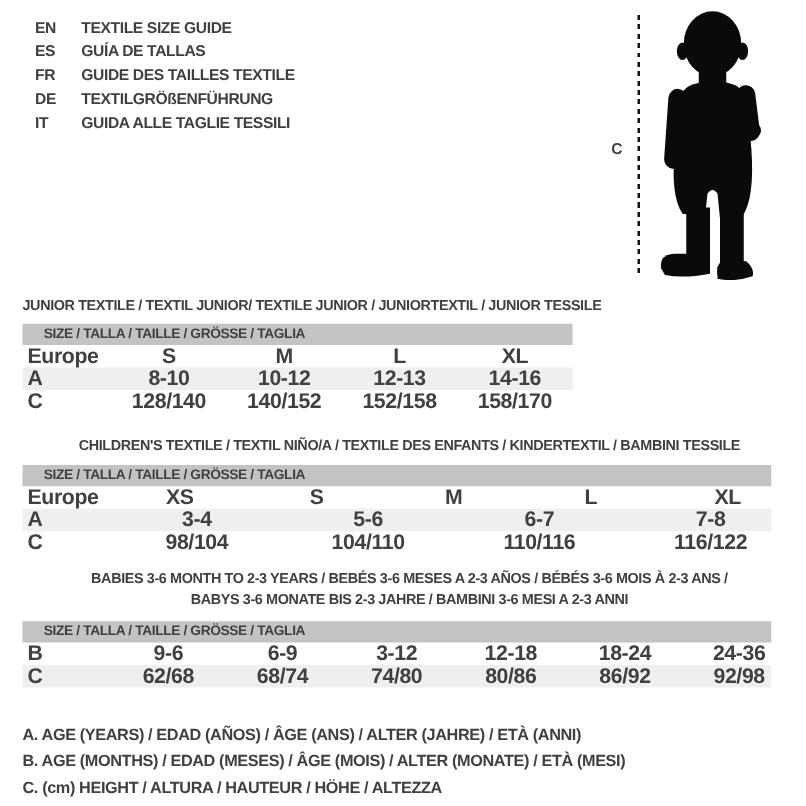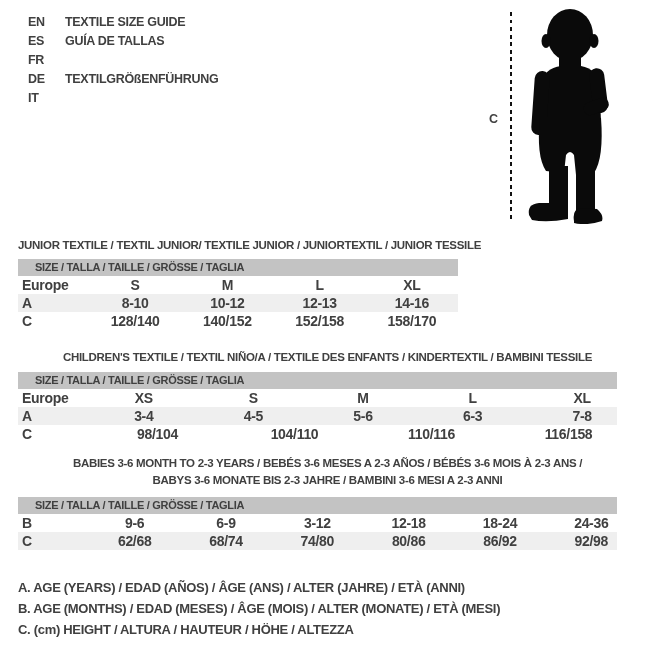--- a/index.html
+++ b/index.html
@@ -26,21 +26,21 @@
   .t2{top:349px;width:619px;}
   .t3{top:455px;width:619px;}
   .tbl-title{font-size:11.5px;font-weight:700;line-height:17px;white-space:nowrap;text-align:center;}
   .t1 .tbl-titles{margin-bottom:5px;}
   .t2 .tbl-titles{margin-bottom:6px;}
   .t3 .tbl-titles{margin-bottom:8px;}
   .size-band{
     height:17px;line-height:17px;padding-left:17px;
     font-size:11px;font-weight:700;
   }
-  .trow{display:flex;height:18px;line-height:18px;font-size:14px;font-weight:700;}
+  .trow{display:flex;height:18px;line-height:18px;font-size:17px;font-weight:700;}
   .row-label{width:67px;padding-left:4px;text-align:left;}
   .cell{flex:1;text-align:center;}
   
   .legend{position:absolute;left:18px;top:577px;}
   .legend-line{font-size:13px;font-weight:700;line-height:21px;white-space:nowrap;}
 </style>
 </head>
 <body>
 
 <div class="page">
@@ -49,27 +49,29 @@
       <div class="lang-row">
         <span class="lang-code">EN</span>
         <span class="lang-title">TEXTILE SIZE GUIDE</span>
       </div>
       <div class="lang-row">
         <span class="lang-code">ES</span>
         <span class="lang-title">GUÍA DE TALLAS</span>
       </div>
       <div class="lang-row">
         <span class="lang-code">FR</span>
+        <span class="lang-title">GUIDE DES TAILLES TEXTILE</span>
       </div>
       <div class="lang-row">
         <span class="lang-code">DE</span>
         <span class="lang-title">TEXTILGRÖßENFÜHRUNG</span>
       </div>
       <div class="lang-row">
         <span class="lang-code">IT</span>
+        <span class="lang-title">GUIDA ALLE TAGLIE TESSILI</span>
       </div>
     </div>
 
   <div class="figure">
     <div class="measure-line"></div>
     <div class="measure-label">C</div>
     <svg class="baby-svg" width="100" height="216" viewBox="0 0 100 216" fill="#0a0a0a" xmlns="http://www.w3.org/2000/svg">
       <ellipse cx="51" cy="27" rx="23" ry="26"></ellipse>
       <ellipse cx="27" cy="33" rx="4.5" ry="7"></ellipse>
       <ellipse cx="75" cy="33" rx="4.5" ry="7"></ellipse>
@@ -123,31 +125,30 @@
           <div class="row-label">Europe</div>
           <div class="cell">XS</div>
           <div class="cell">S</div>
           <div class="cell">M</div>
           <div class="cell">L</div>
           <div class="cell">XL</div>
         </div>
         <div class="trow" style="background: rgb(239, 239, 239);">
           <div class="row-label">A</div>
           <div class="cell">3-4</div>
-          <div class="cell">4-5</div>
           <div class="cell">5-6</div>
-          <div class="cell">6-3</div>
+          <div class="cell">6-7</div>
           <div class="cell">7-8</div>
         </div>
         <div class="trow">
           <div class="row-label">C</div>
           <div class="cell">98/104</div>
           <div class="cell">104/110</div>
           <div class="cell">110/116</div>
-          <div class="cell">116/158</div>
+          <div class="cell">116/122</div>
         </div>
       </div>
       <div class="table-section t3">
         <div class="tbl-titles">
           <div class="tbl-title">BABIES 3-6 MONTH TO 2-3 YEARS / BEBÉS 3-6 MESES A 2-3 AÑOS / BÉBÉS 3-6 MOIS À 2-3 ANS /</div>
           <div class="tbl-title">BABYS 3-6 MONATE BIS 2-3 JAHRE / BAMBINI 3-6 MESI A 2-3 ANNI</div>
         </div>
         <div class="size-band" style="background: rgb(195, 195, 195);">SIZE / TALLA / TAILLE / GRÖSSE / TAGLIA</div>
         <div class="trow">
           <div class="row-label">B</div>

